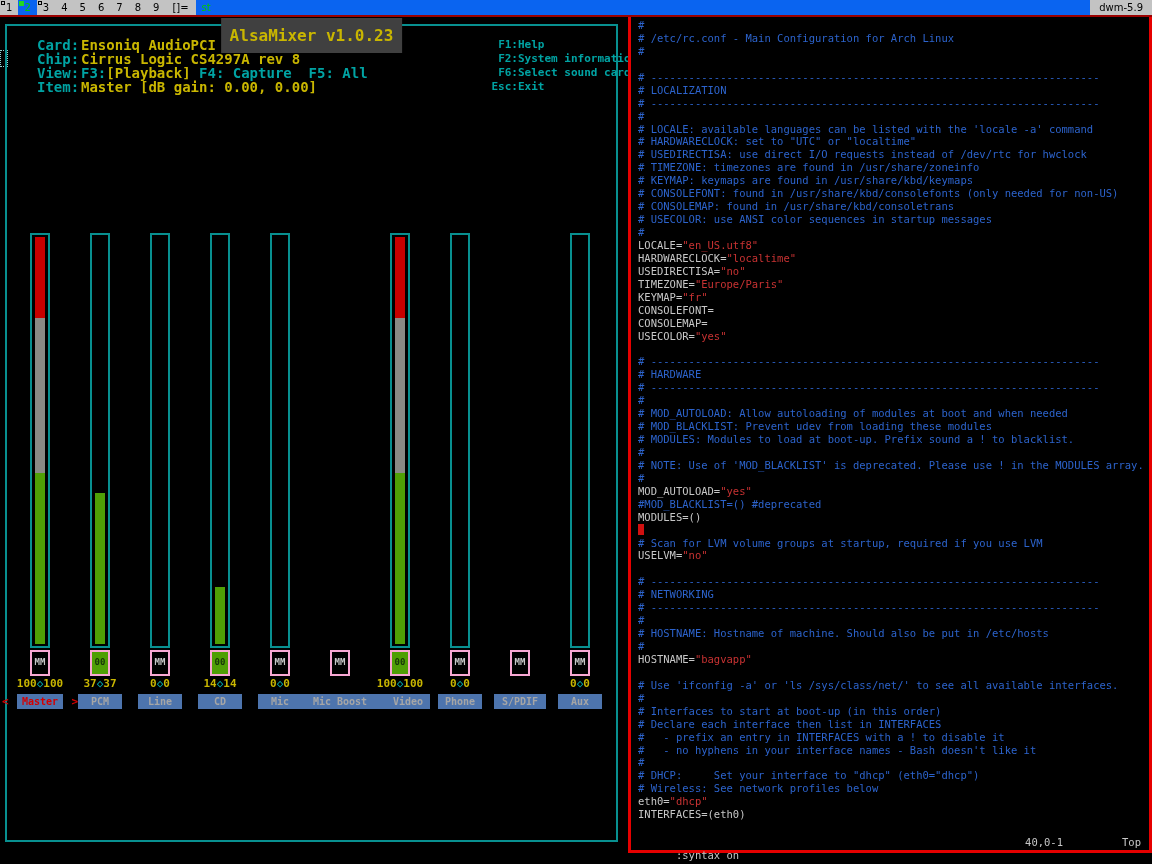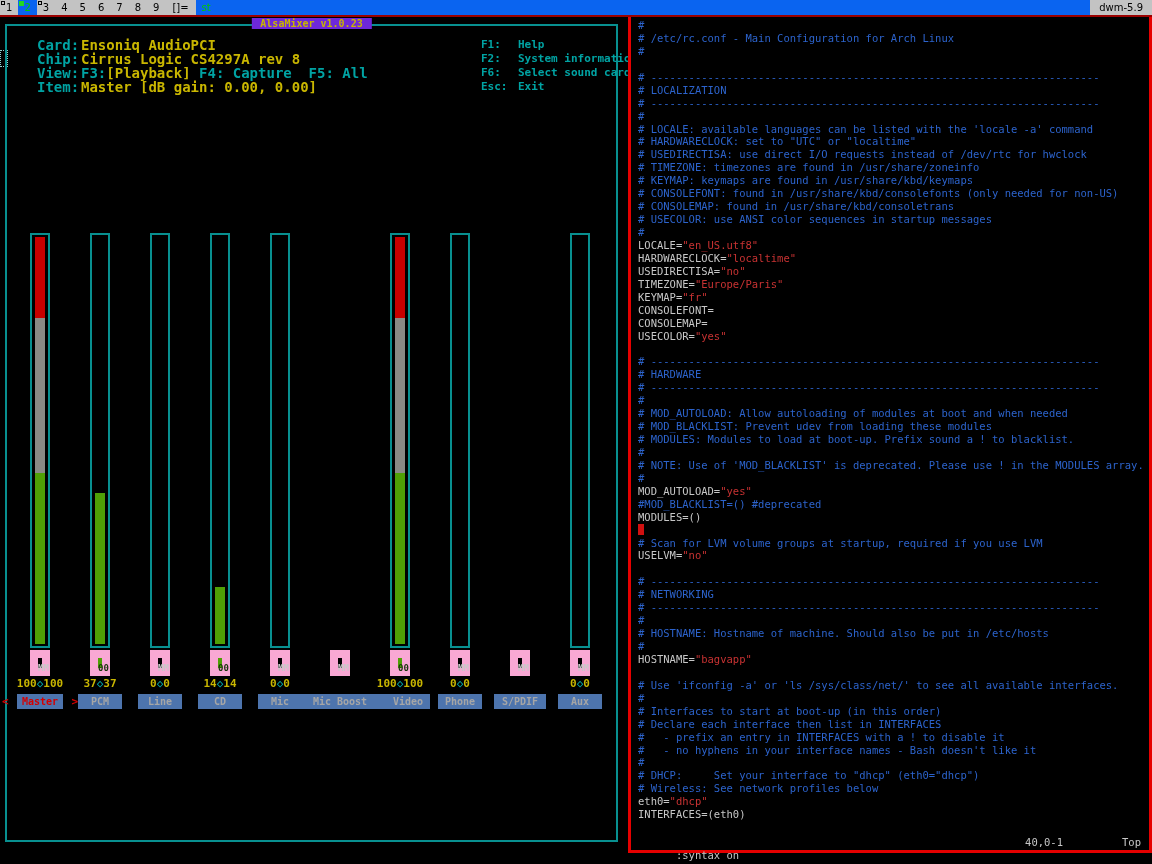--- a/index.html
+++ b/index.html
@@ -14,36 +14,36 @@
   .sq.filled{background:#22d822;width:5px;height:5px;}
   .layoutsym{padding:0 7px;line-height:15px;}
   .wintitle{flex:1;background:#0a64f0;color:#00c800;padding-left:6px;line-height:15px;}
   .statustext{background:#c3c3c3;color:#000;padding:0 9px;line-height:15px;}
   .redline{position:absolute;top:15px;left:0;width:1152px;height:2px;background:#9b0000;}
 
   
   .leftwin{position:absolute;top:17px;left:0;width:627px;height:847px;background:#000;}
   .artifact{position:absolute;left:0;top:33px;width:6px;height:15px;border:1px dotted #93cfcf;}
   .mixbox{position:absolute;left:5px;top:7px;width:613px;height:818px;border:2px solid #089090;box-sizing:border-box;}
-  .mixtitle{position:absolute;top:-8px;left:50%;transform:translateX(-50%);background:#6d28d9;padding:0 9px;color:#c9b600;font-weight:bold;font-size:10px;white-space:pre;}
+  .mixtitle{position:absolute;top:-8px;left:50%;transform:translateX(-50%);background:#404040;padding:8px 9px;color:#c9b600;font-weight:bold;font-size:16px;white-space:pre;}
   .inforow{position:absolute;left:30px;font-size:14px;font-weight:bold;line-height:14px;white-space:pre;}
   .inforow .lab{display:inline-block;width:44px;}
   .helprow{position:absolute;left:474px;font-size:11px;font-weight:bold;line-height:14px;white-space:pre;}
-  .helprow .hkey{display:inline-block;width:37px;}
+  .helprow .hkey{display:inline-block;width:37px;text-align:right;}
   .cyan{color:#00a3a3;}
   .yellow{color:#c9b600;}
 
   .channels{position:absolute;left:10px;top:0;width:610px;height:818px;}
   .chan{position:absolute;top:0;width:60px;height:700px;}
   .vbar{position:absolute;left:20px;top:216px;width:20px;height:415px;border:2px solid #089090;box-sizing:border-box;}
   .fillseg{position:absolute;left:3px;width:10px;}
   .fg{background:#4f9f05;}
   .fw{background:#8a8a85;}
   .fr{background:#c80000;}
-  .mmbox{position:absolute;left:20px;top:633px;width:20px;height:26px;border:8px solid #f9a8d4;box-sizing:border-box;text-align:center;font-size:9px;font-weight:bold;line-height:21px;color:#c8c8c8;}
+  .mmbox{position:absolute;left:20px;top:633px;width:20px;height:26px;border:2px solid #f9a8d4;box-sizing:border-box;text-align:center;font-size:9px;font-weight:bold;line-height:21px;color:#c8c8c8;}
   .mmbox.unmuted{background:#4f9f05;color:#17350a;}
   .valrow{position:absolute;top:660px;left:0;width:60px;text-align:center;font-size:11px;font-weight:bold;color:#c9b600;white-space:pre;}
   .valrow .dia{color:#00a3a3;}
   .lblrow{position:absolute;top:677px;left:0;width:60px;height:15px;}
   .lbl{position:absolute;top:0;left:50%;transform:translateX(-50%);background:#4d74ad;color:#a6a6a6;font-size:10px;font-weight:bold;text-align:center;line-height:15px;height:15px;white-space:nowrap;}
   .lbl.selname{color:#d40000;}
   .arrow{position:absolute;top:0;color:#d40000;font-weight:bold;font-size:11px;line-height:15px;}
   .arrow.l{left:-8px;}
   .arrow.r{right:-8px;}
 

